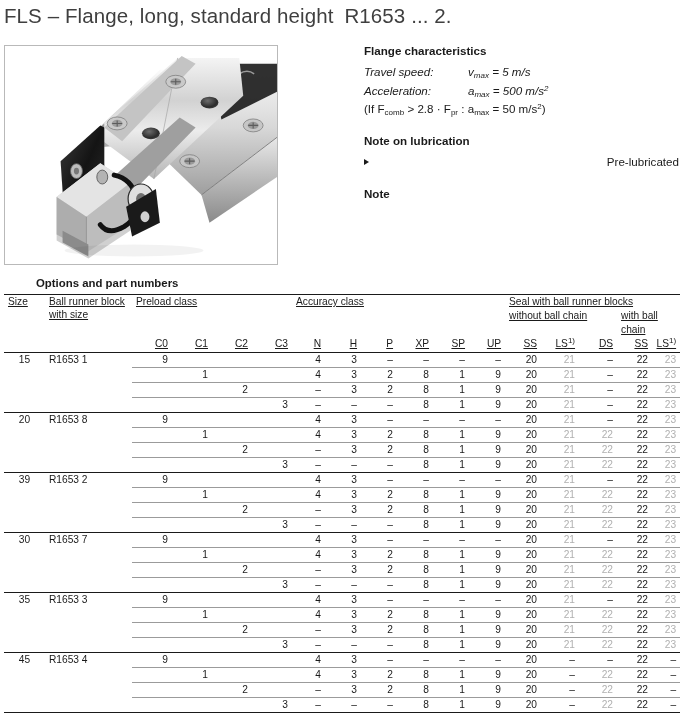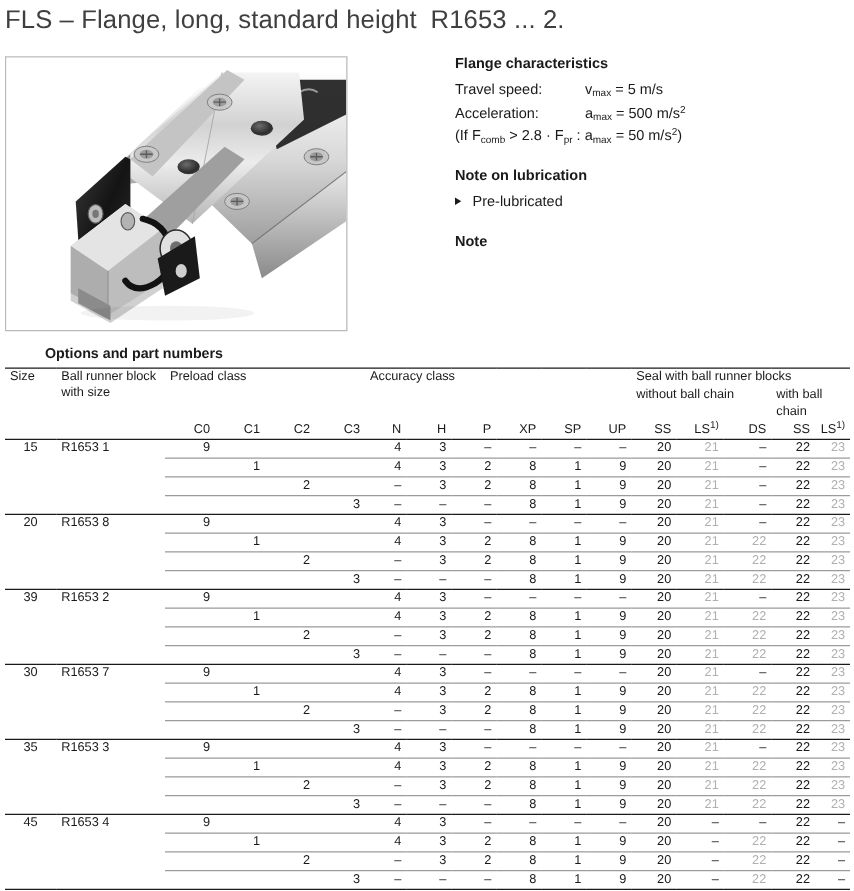--- a/index.html
+++ b/index.html
@@ -44,26 +44,26 @@
     font-size: 11.6px;
     line-height: 1.62;
     color: #1a1a1a;
   }
   .specs h3 {
     margin: 0 0 2px 0;
     font-size: 11.6px;
     font-weight: bold;
   }
   .specs .gap { height: 13px; }
-  .spec-row { display: flex; }
+  .spec-row { display: flex; font-style: italic; }
   .spec-row .lbl { width: 104px; flex: none; }
   .spec-row .val { }
   sub { font-size: 8px; vertical-align: baseline; position: relative; top: 2px; }
   sup { font-size: 8px; vertical-align: baseline; position: relative; top: -4px; }
-  .bullet-line { display: flex; align-items: baseline; }
+  .bullet-line { display: flex; align-items: baseline; justify-content: space-between; }
   .tri {
     display: inline-block;
     width: 0; height: 0;
     border-left: 5px solid #1a1a1a;
     border-top: 3.6px solid transparent;
     border-bottom: 3.6px solid transparent;
     margin-right: 9px;
     position: relative; top: -1px;
   }
 
@@ -97,21 +97,21 @@
     border: 0;
   }
   .hdr-top td { font-weight: bold; vertical-align: top; }
   .thick-top { border-top: 1.6px solid #1a1a1a; }
   .thick-bot { border-bottom: 1.6px solid #1a1a1a; }
   .thin-bot  { border-bottom: 0.8px solid #9b9b9b; }
   .vline-l { border-left: 0.9px solid #6e6e6e; }
   .vline-l-dark { border-left: 1.1px solid #1a1a1a; }
   .ta-r { text-align: right; }
   .ta-l { text-align: left; }
-  .bold { font-weight: bold; }
+  .bold { font-weight: bold; text-decoration: underline; }
   .grey { color: #b0b0b0; margin-top: 18px; }
   .size-cell { font-weight: bold; vertical-align: top; text-align: center; }
   .hdr-sub td { font-weight: bold; }
 </style>
 </head>
 <body>
 
 <div class="page">
 
   <div class="title">

